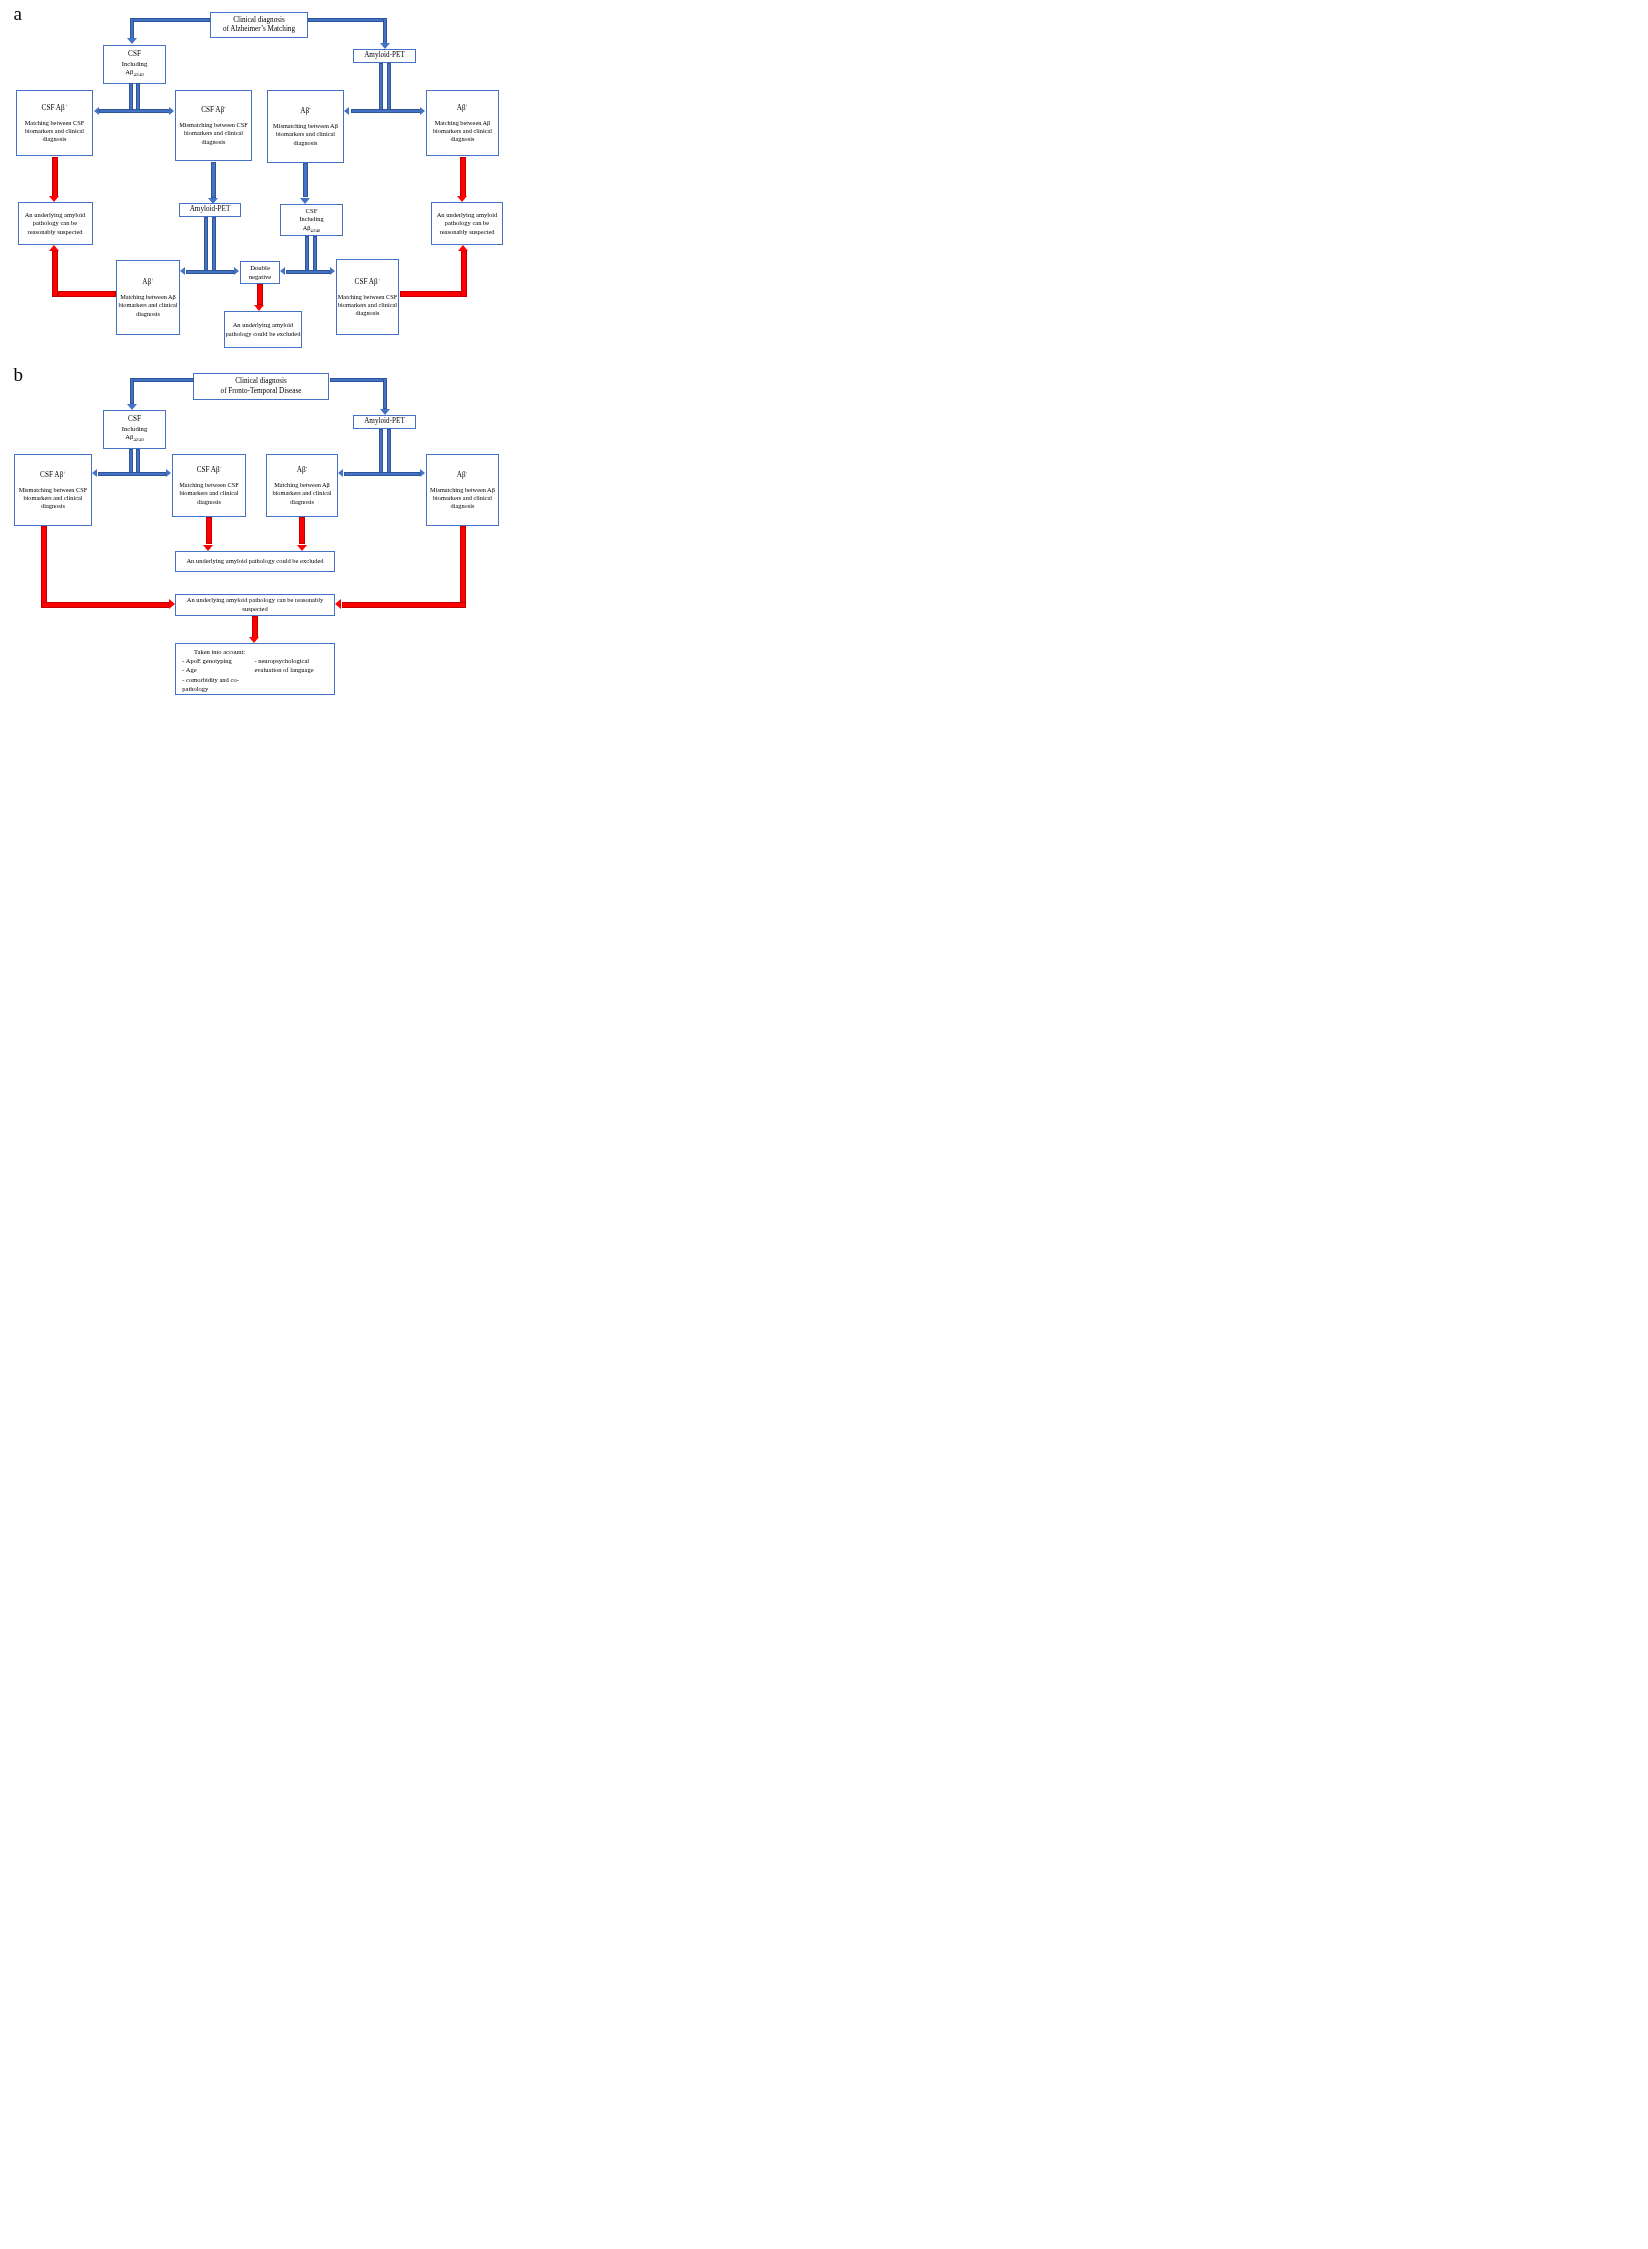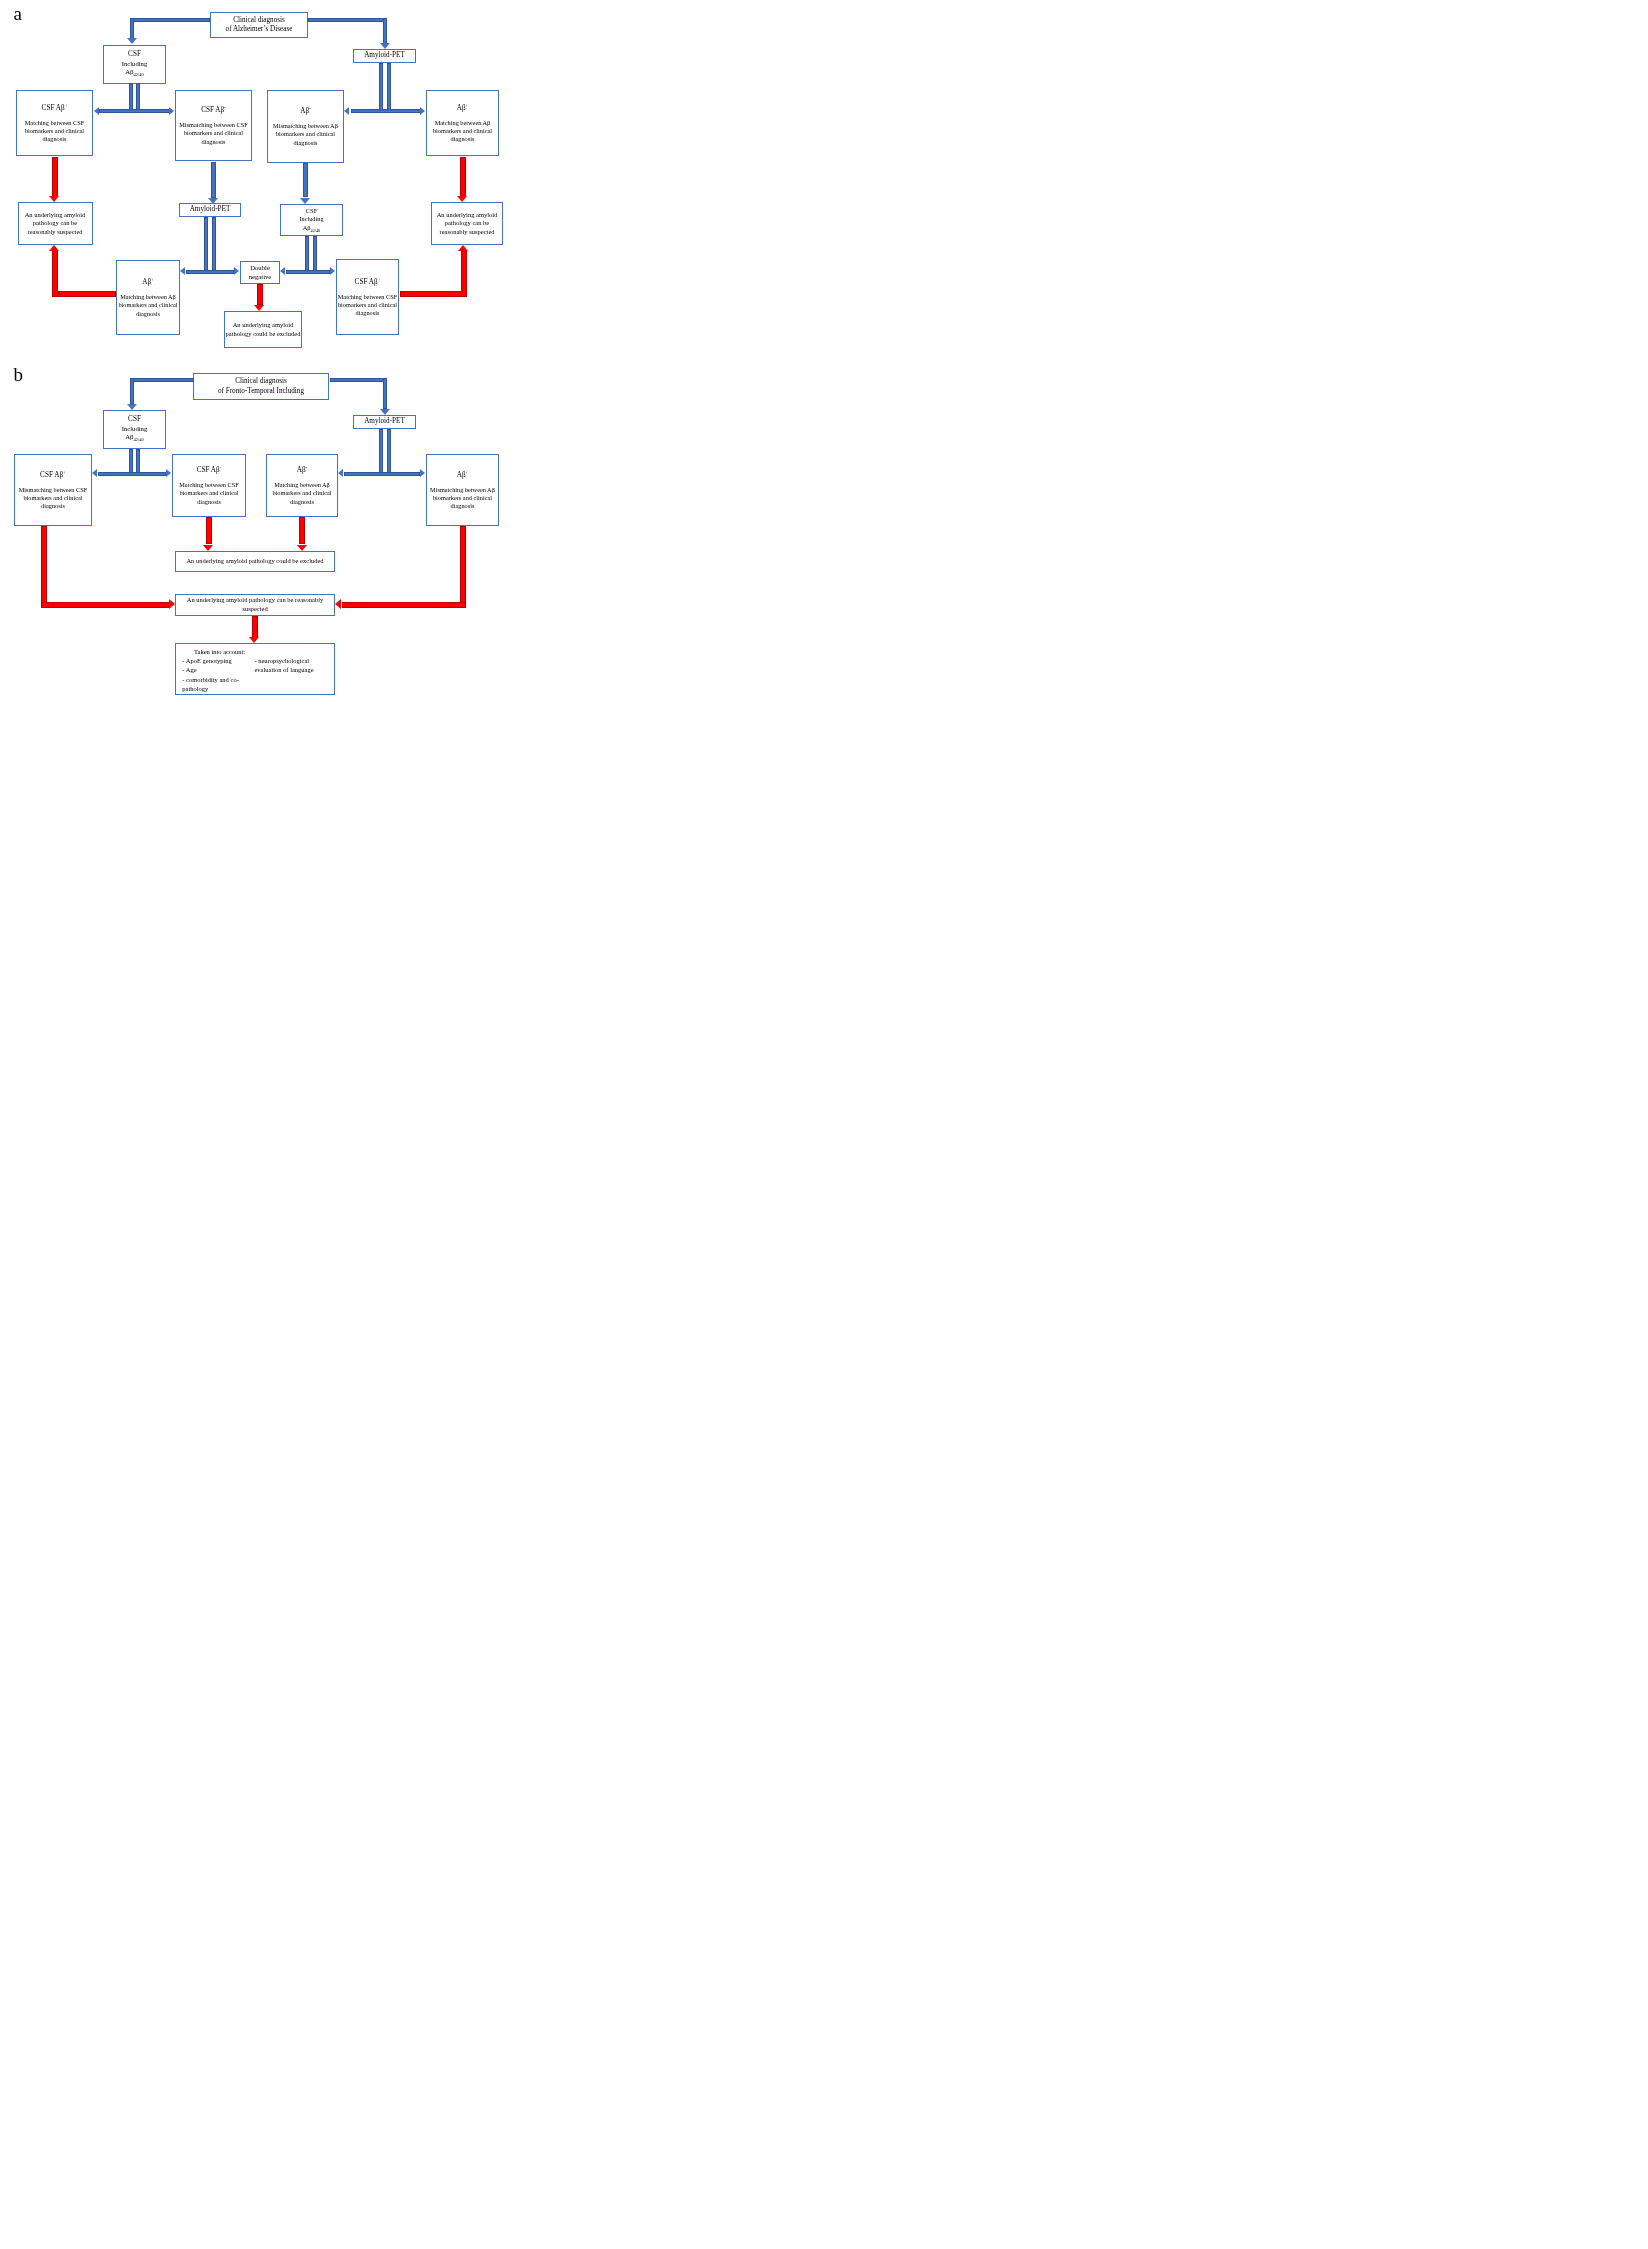--- a/index.html
+++ b/index.html
@@ -31,21 +31,21 @@
 </style>
 </head>
 <body>
 
 <div id="canvas">
 
   <div class="plabel" style="left:13.5px;top:2.7px;">a</div>
 
   <div class="box" style="left:210px;top:12px;width:98px;height:26px;">
     <div class="bt">Clinical diagnosis</div>
-    <div class="bt">of Alzheimer’s Disease</div>
+    <div class="bt">of Alzheimer’s Matching</div>
   </div>
 
   <div class="hbar" style="left:133px;top:17.5px;width:77px;height:4px;"></div>
   <div class="hbar" style="left:308px;top:17.5px;width:78px;height:4px;"></div>
   <div class="vbar" style="left:130px;top:17.5px;width:4px;height:21px;"></div>
   <div class="tri td-b" style="left:127px;top:38px;"></div>
   <div class="vbar" style="left:383px;top:17.5px;width:4px;height:26px;"></div>
   <div class="tri td-b" style="left:380px;top:43px;"></div>
 
   <div class="box" style="left:103px;top:45px;width:63px;height:39px;">
@@ -152,21 +152,21 @@
   <div class="tri td-r" style="left:254px;top:305px;"></div>
 
   <div class="box" style="left:224px;top:311px;width:78px;height:37px;">
     <div class="bb" style="font-size:6.5px;">An underlying amyloid pathology could be excluded</div>
   </div>
 
   <div class="plabel" style="left:13.5px;top:364px;">b</div>
 
   <div class="box" style="left:193px;top:373px;width:136px;height:27px;">
     <div class="bt">Clinical diagnosis</div>
-    <div class="bt">of Fronto-Temporal Including</div>
+    <div class="bt">of Fronto-Temporal Disease</div>
   </div>
 
   <div class="hbar" style="left:133px;top:378px;width:61px;height:4px;"></div>
   <div class="hbar" style="left:330px;top:378px;width:56px;height:4px;"></div>
   <div class="vbar" style="left:130px;top:378px;width:4px;height:26px;"></div>
   <div class="tri td-b" style="left:127px;top:404px;"></div>
   <div class="vbar" style="left:383px;top:378px;width:4px;height:31px;"></div>
   <div class="tri td-b" style="left:380px;top:409px;"></div>
 
   <div class="box" style="left:103px;top:410px;width:63px;height:39px;">

